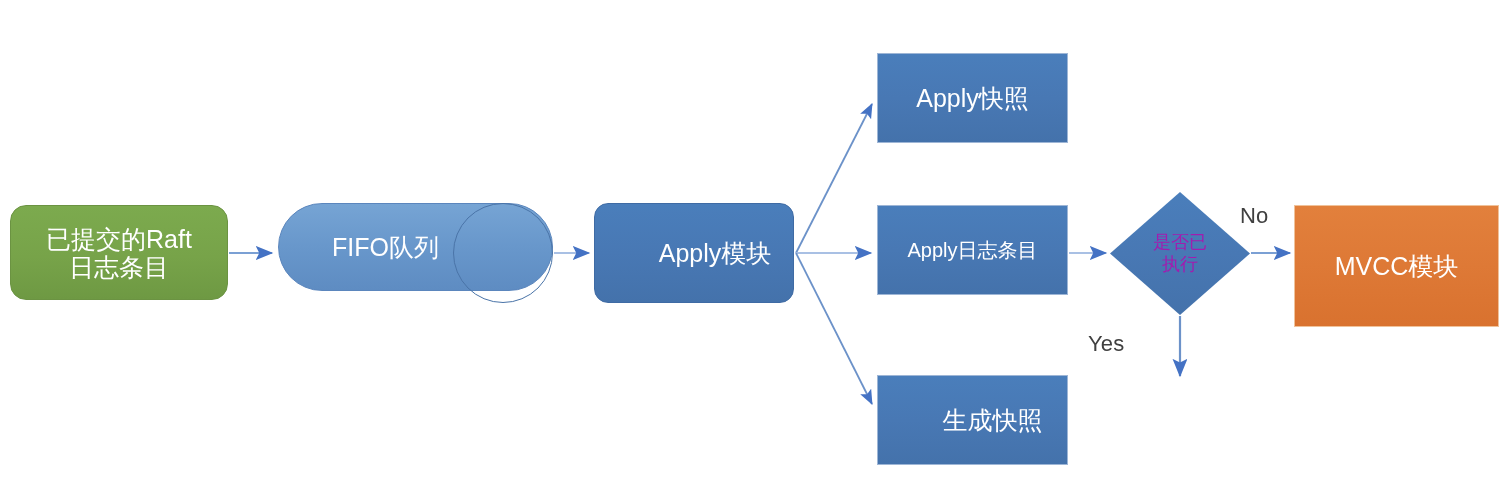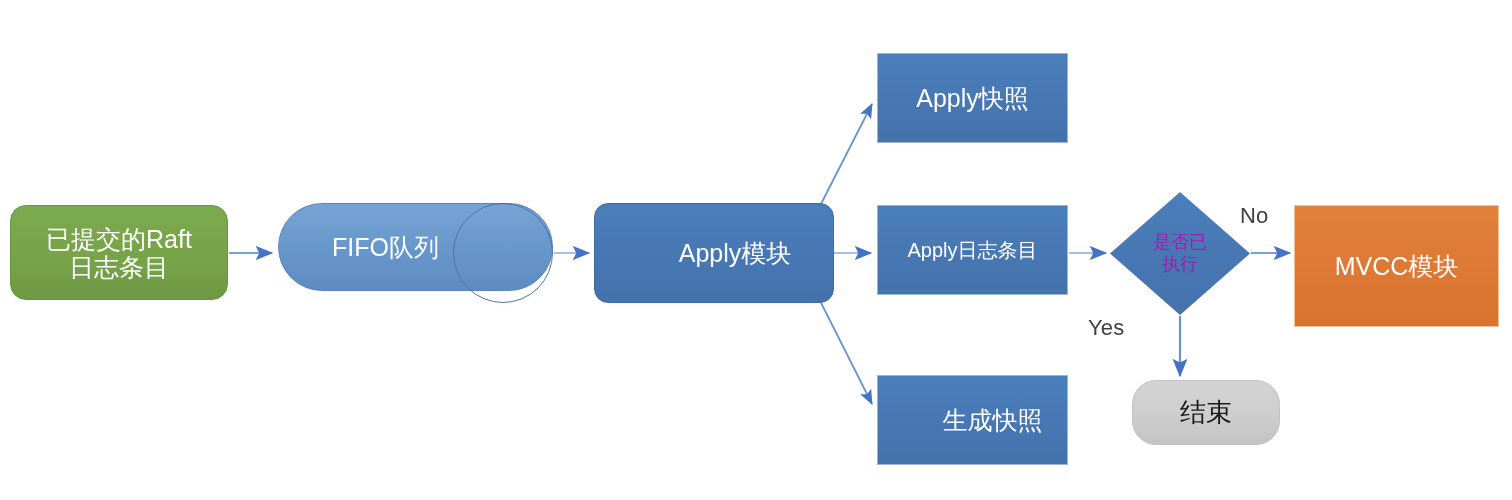--- a/index.html
+++ b/index.html
@@ -74,21 +74,21 @@
     position: relative;
     z-index: 2;
     color: #ffffff;
     font-size: 25px;
     margin-right: 60px;
   }
 
   
   .n-apply {
     left: 594px; top: 203px;
-    width: 240px; height: 100px;
+    width: 200px; height: 100px;
     background: linear-gradient(180deg, #4a7ebb 0%, #4878b4 50%, #4472ab 100%);
     border: 1px solid #3f6ba4;
     border-radius: 14px;
     color: #ffffff;
     font-size: 25px;
     padding-left: 42px;
   }
 
   
   .n-rect {
@@ -145,21 +145,21 @@
 
   
   .edge-label {
     position: absolute;
     color: #404040;
     font-size: 22px;
     font-weight: normal;
     letter-spacing: 0.2px;
   }
   .lab-no  { left: 1240px; top: 203px; }
-  .lab-yes { left: 1088px; top: 315px; }
+  .lab-yes { left: 1088px; top: 331px; }
 </style>
 </head>
 <body>
 
 <div id="canvas">
 
   <svg id="edges" viewBox="0 0 1512 500" width="1512" height="500">
     <defs>
       <marker id="ah" markerWidth="9" markerHeight="9" refX="7.4" refY="3.2" orient="auto" markerUnits="strokeWidth">
         <path d="M0,0 L8,3.2 L0,6.4 L1.6,3.2 z" fill="#4472c4"></path>
@@ -216,20 +216,17 @@
   <div class="node n-diamond">
     <div class="dia-shape"></div>
     <span class="lbl">是否已
 执行</span>
   </div>
 
   <div class="node n-mvcc">
     <span class="lbl">MVCC模块</span>
   </div>
 
-  <div class="node n-end">
-    <span class="lbl">结束</span>
-  </div>
 
   <div class="edge-label lab-no">No</div>
   <div class="edge-label lab-yes">Yes</div>
 
 </div>
 
 </body></html>

